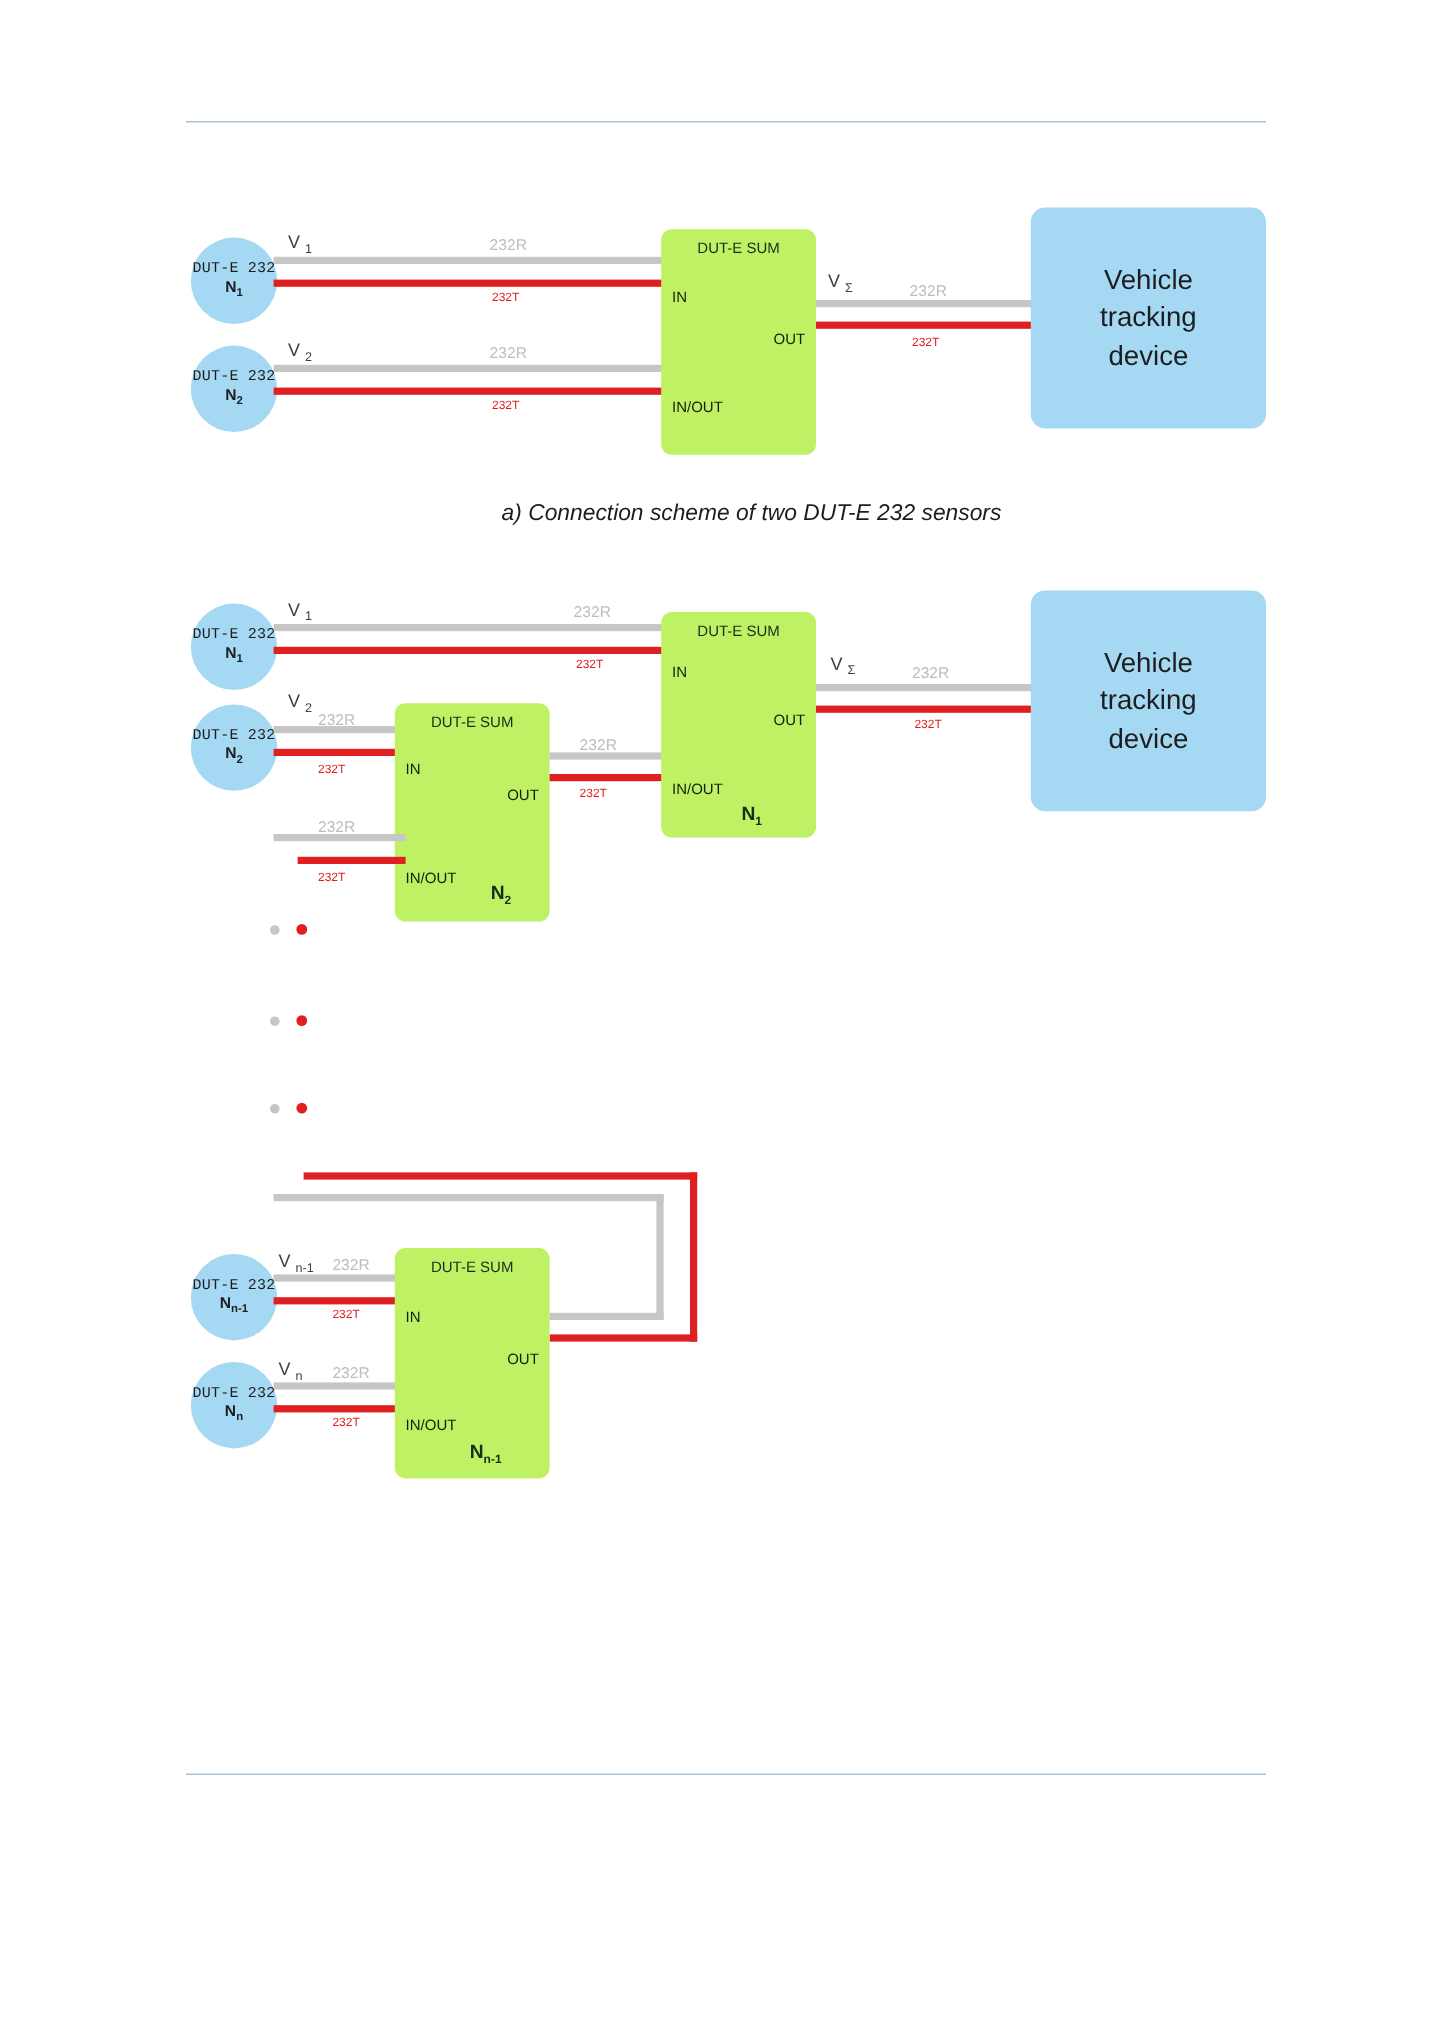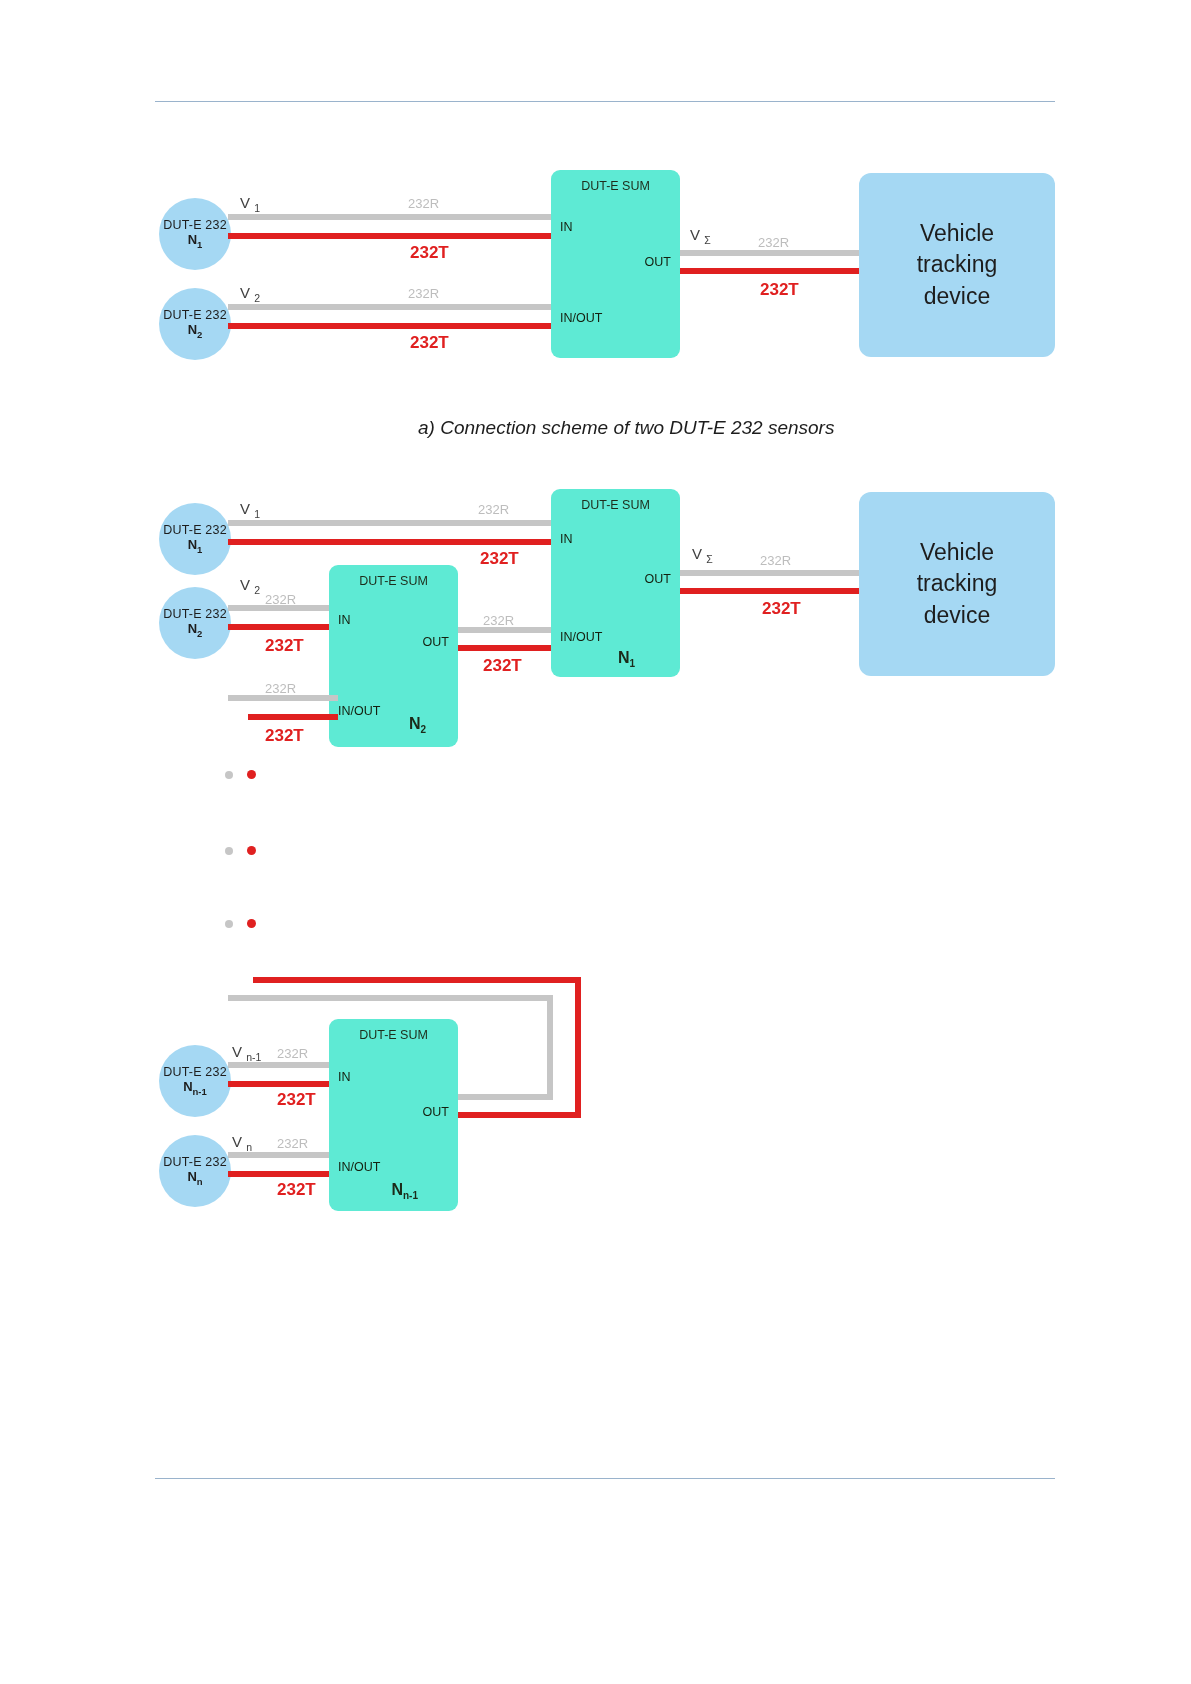--- a/index.html
+++ b/index.html
@@ -20,27 +20,27 @@
 
   
   .sensor{
     position:absolute;border-radius:50%;
     background:#a5d8f3;
     display:flex;flex-direction:column;
     align-items:center;justify-content:center;
     color:#1d1d1d;
     line-height:1.15;
   }
-  .sensor .s-title{font-size:12.5px;white-space:nowrap;letter-spacing:.2px;}
+  .sensor .s-title{font-size:12.5px;white-space:nowrap;letter-spacing:.2px;font-family:Liberation Mono, monospace;}
   .sensor .s-num{font-size:13px;font-weight:bold;margin-top:1px;}
   .sensor .s-num sub{font-size:9.5px;font-weight:bold;}
 
   
   .summator{
-    position:absolute;background:#5eead4;border-radius:9px;
+    position:absolute;background:#bef264;border-radius:9px;margin-top:21px;
   }
   .summator .sum-title{
     position:absolute;left:0;right:0;top:9px;text-align:center;
     font-size:12.5px;color:#1d2d1b;
   }
   .summator .sum-num{
     position:absolute;font-size:16px;font-weight:bold;color:#1b2b19;
   }
   .summator .sum-num sub{font-size:10px;}
   .port{position:absolute;font-size:12.5px;color:#14200f;white-space:nowrap;}
@@ -53,21 +53,21 @@
   }
 
   
   .wire-r{position:absolute;background:#c6c6c6;height:6px;}
   .wire-t{position:absolute;background:#e02020;height:6px;}
   .wire-r.v{width:6px;height:auto;}
   .wire-t.v{width:6px;height:auto;}
 
   
   .lbl-r{position:absolute;font-size:13px;color:#bdbdbd;white-space:nowrap;}
-  .lbl-t{position:absolute;font-size:17px;color:#e02020;font-weight:bold;white-space:nowrap;}
+  .lbl-t{position:absolute;font-size:10px;color:#e02020;font-weight:normal;white-space:nowrap;}
 
   
   .vlabel{position:absolute;font-size:15px;color:#404040;white-space:nowrap;}
   .vlabel sub{font-size:10.5px;}
 
   
   .dot-grey{position:absolute;width:8px;height:8px;border-radius:50%;background:#c6c6c6;}
   .dot-red{position:absolute;width:9px;height:9px;border-radius:50%;background:#e02020;}
 
   

